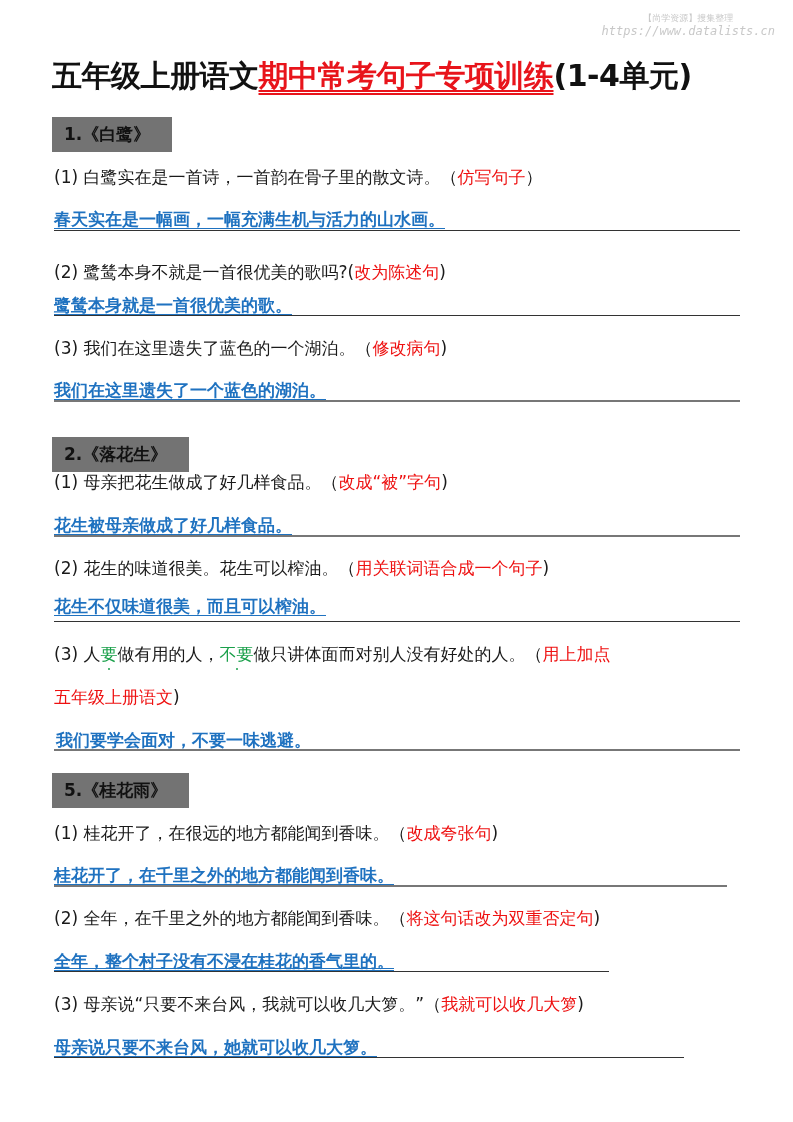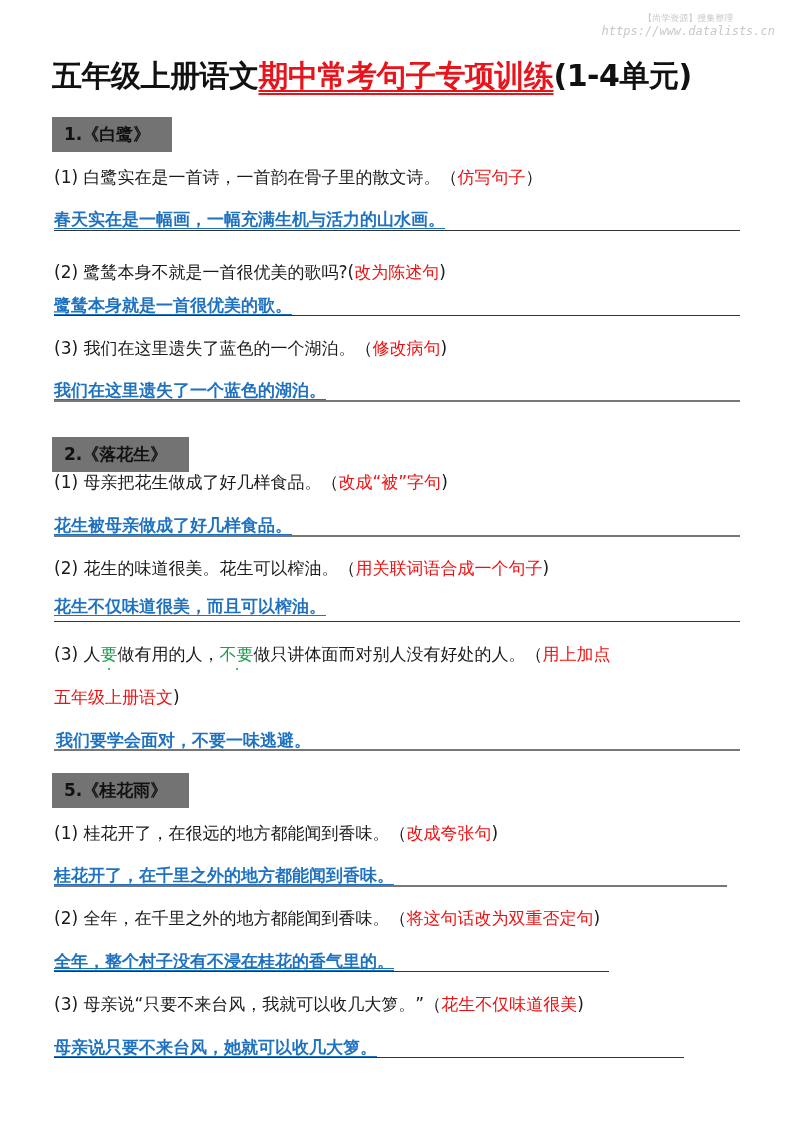--- a/index.html
+++ b/index.html
@@ -66,15 +66,15 @@
 <div class="heading" style="top:773px;">5.《桂花雨》</div>
 
 <div class="q" style="top:822px;"><span>(1)</span> <span>桂花开了，在很远的地方都能闻到香味。</span><span>（</span><span class="task">改成夸张句</span><span>)</span></div>
 <div class="ans" style="top:864px;"><span class="u">桂花开了，在千里之外的地方都能闻到香味。</span></div>
 <div class="rule gray" style="left:54px; width:673px; top:885px;"></div>
 
 <div class="q" style="top:907px;"><span>(2)</span> <span>全年，在千里之外的地方都能闻到香味。</span><span>（</span><span class="task">将这句话改为双重否定句</span><span>)</span></div>
 <div class="ans" style="top:950px;text-decoration:underline;"><span class="u">全年，整个村子没有不浸在桂花的香气里的。</span></div>
 <div class="rule" style="left:54px; width:555px; top:971px;"></div>
 
-<div class="q" style="top:993px;"><span>(3)</span> <span>母亲说“只要不来台风，我就可以收几大箩。”</span><span>（</span><span class="task">花生不仅味道很美</span><span>)</span></div>
+<div class="q" style="top:993px;"><span>(3)</span> <span>母亲说“只要不来台风，我就可以收几大箩。”</span><span>（</span><span class="task">我就可以收几大箩</span><span>)</span></div>
 <div class="ans" style="top:1036px;"><span class="u">母亲说只要不来台风，她就可以收几大箩。</span></div>
 <div class="rule" style="left:54px; width:630px; top:1057px;"></div>
 
 </body></html>

